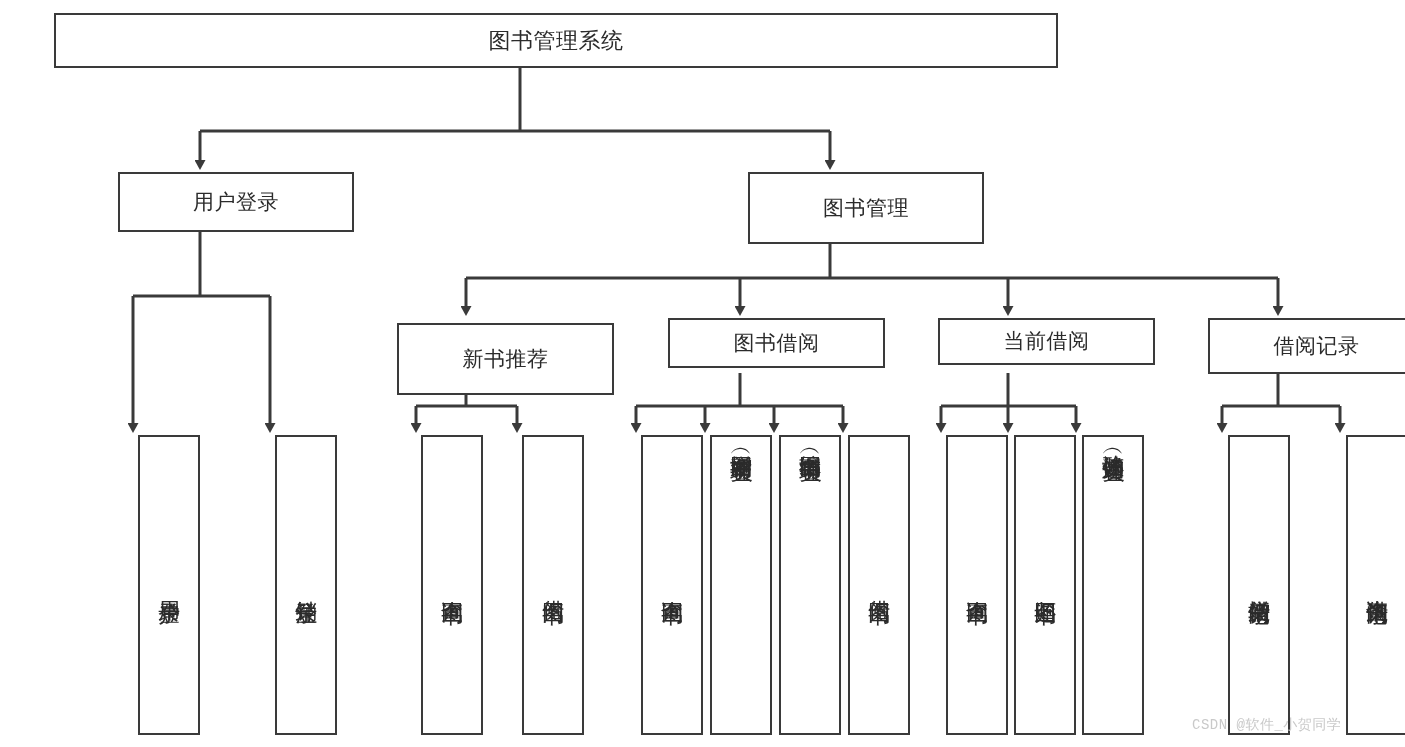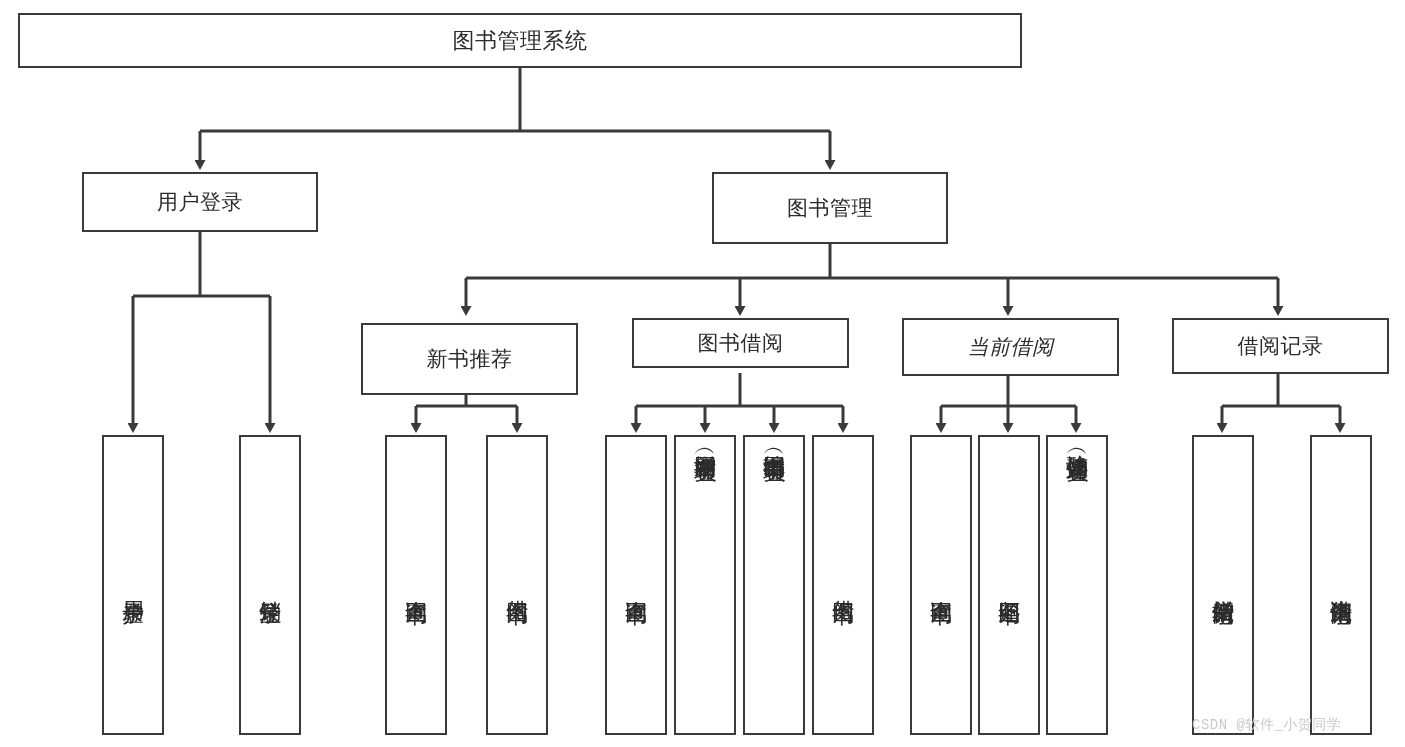--- a/index.html
+++ b/index.html
@@ -25,20 +25,21 @@
   .node {
     position: absolute;
     box-sizing: border-box;
     background: #ffffff;
     border: 2px solid #3a3a3a;
     display: flex;
     align-items: center;
     justify-content: center;
     color: #2b2b2b;
     z-index: 2;
+    margin-left: 36px;
   }
   .node-label {
     display: block;
     text-align: center;
     line-height: 1.06;
     letter-spacing: 0.5px;
     color: #2b2b2b;
     white-space: pre-wrap;
   }
   .root .node-label { font-size: 22px; }
@@ -136,21 +137,21 @@
   <div class="node lvl2" style="left:712px; top:172px; width:236px; height:72px;">
     <span class="node-label">图书管理</span>
   </div>
 
   <div class="node lvl3" style="left:361px; top:323px; width:217px; height:72px;">
     <span class="node-label">新书推荐</span>
   </div>
   <div class="node lvl3" style="left:632px; top:318px; width:217px; height:50px;">
     <span class="node-label">图书借阅</span>
   </div>
-  <div class="node lvl3" style="left:902px; top:318px; width:217px; height:58px;font-style:italic;">
+  <div class="node lvl3" style="left:902px; top:318px; width:217px; height:47px;">
     <span class="node-label">当前借阅</span>
   </div>
   <div class="node lvl3" style="left:1172px; top:318px; width:217px; height:56px;">
     <span class="node-label">借阅记录</span>
   </div>
 
   <div class="node leaf centered" style="left:102px; top:435px; width:62px; height:300px;">
     <span class="node-label">用户登录</span>
   </div>
   <div class="node leaf centered" style="left:239px; top:435px; width:62px; height:300px;">

